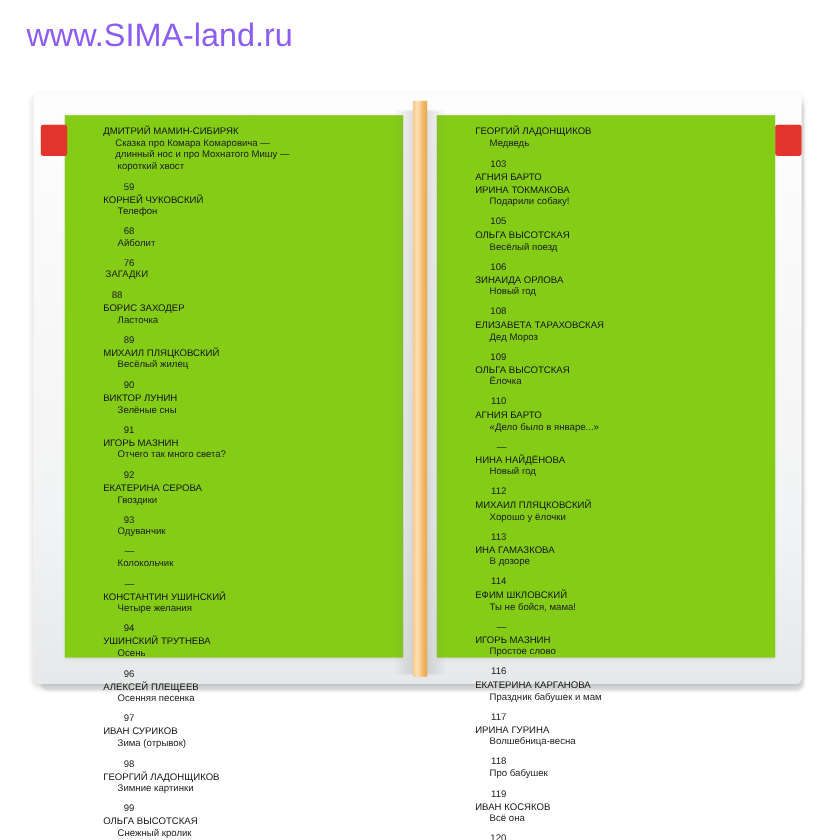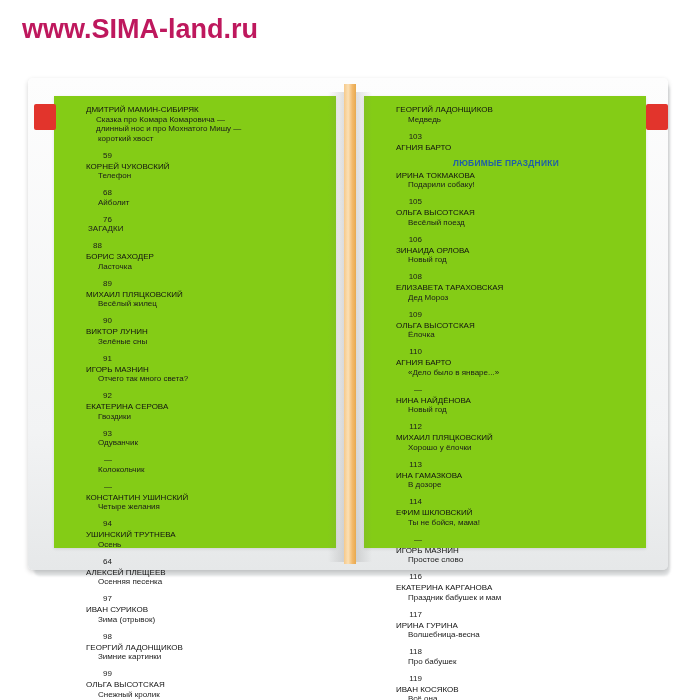--- a/index.html
+++ b/index.html
@@ -14,22 +14,22 @@
     font-family: "Liberation Sans", sans-serif;
     overflow: hidden;
   }
 
   
   .watermark {
     position: absolute;
     top: 14px;
     left: 22px;
     font-size: 27px;
-    font-weight: bold;
-    color: #be185d;
+    font-weight: normal;
+    color: #8b5cf6;
     letter-spacing: 0px;
     white-space: nowrap;
     font-family: "Liberation Sans", sans-serif;
   }
 
   
   .book {
     position: absolute;
     left: 28px;
     top: 78px;
@@ -241,21 +241,21 @@
         <div class="author">КОНСТАНТИН УШИНСКИЙ</div>
         <div class="entry">
           <span class="t">Четыре желания</span>
           <span class="dots"></span>
           <span class="pg">94</span>
         </div>
         <div class="author">УШИНСКИЙ ТРУТНЕВА</div>
         <div class="entry">
           <span class="t">Осень</span>
           <span class="dots"></span>
-          <span class="pg">64</span>
+          <span class="pg">96</span>
         </div>
         <div class="author">АЛЕКСЕЙ ПЛЕЩЕЕВ</div>
         <div class="entry">
           <span class="t">Осенняя песенка</span>
           <span class="dots"></span>
           <span class="pg">97</span>
         </div>
         <div class="author">ИВАН СУРИКОВ</div>
         <div class="entry">
           <span class="t">Зима (отрывок)</span>
@@ -279,21 +279,20 @@
 
   <div class="page right">
     <div class="page-inner" id="right-content">
         <div class="author first">ГЕОРГИЙ ЛАДОНЩИКОВ</div>
         <div class="entry">
           <span class="t">Медведь</span>
           <span class="dots"></span>
           <span class="pg">103</span>
         </div>
         <div class="author">АГНИЯ БАРТО</div>
-        <div class="section-title">ЛЮБИМЫЕ ПРАЗДНИКИ</div>
         <div class="author">ИРИНА ТОКМАКОВА</div>
         <div class="entry">
           <span class="t">Подарили собаку!</span>
           <span class="dots"></span>
           <span class="pg">105</span>
         </div>
         <div class="author">ОЛЬГА ВЫСОТСКАЯ</div>
         <div class="entry">
           <span class="t">Весёлый поезд</span>
           <span class="dots"></span>

